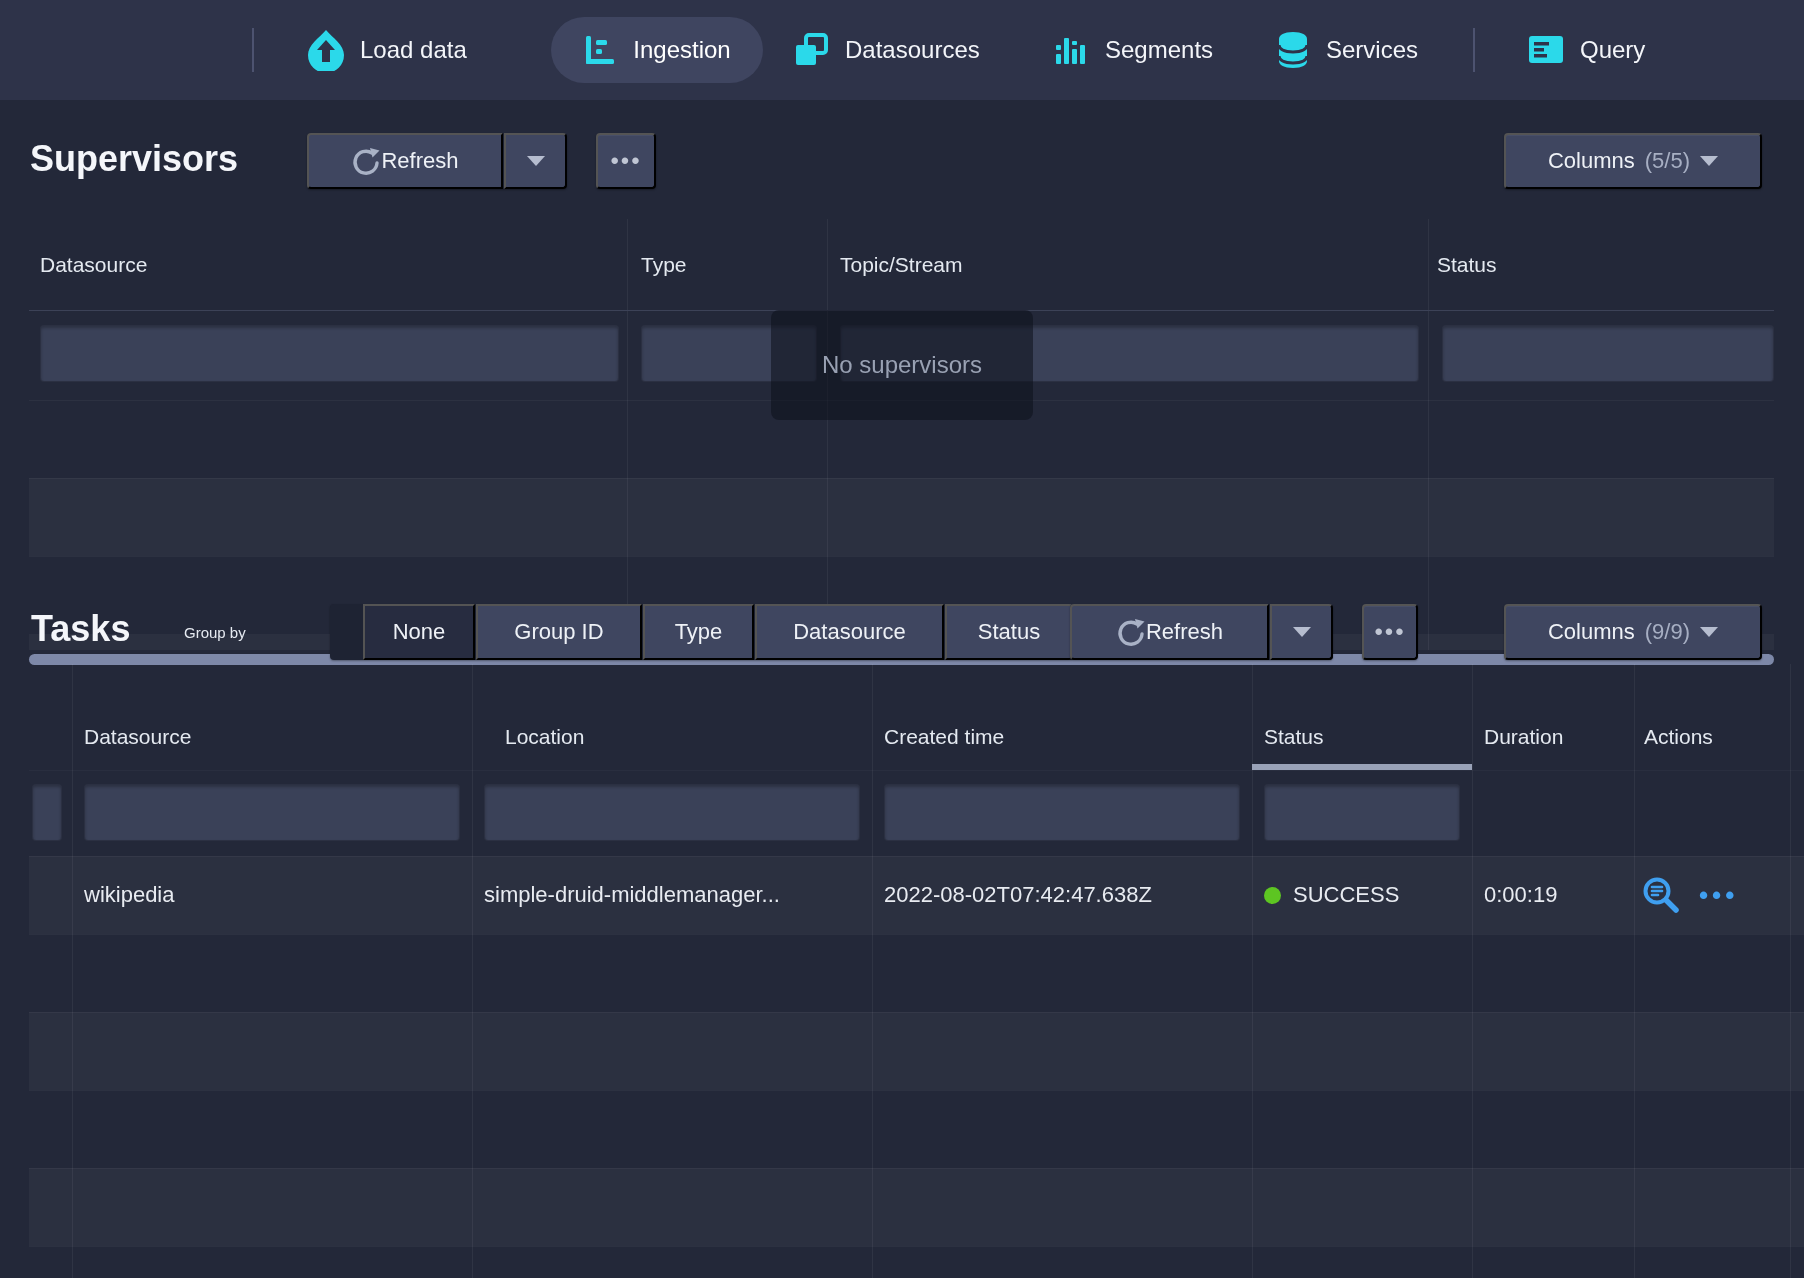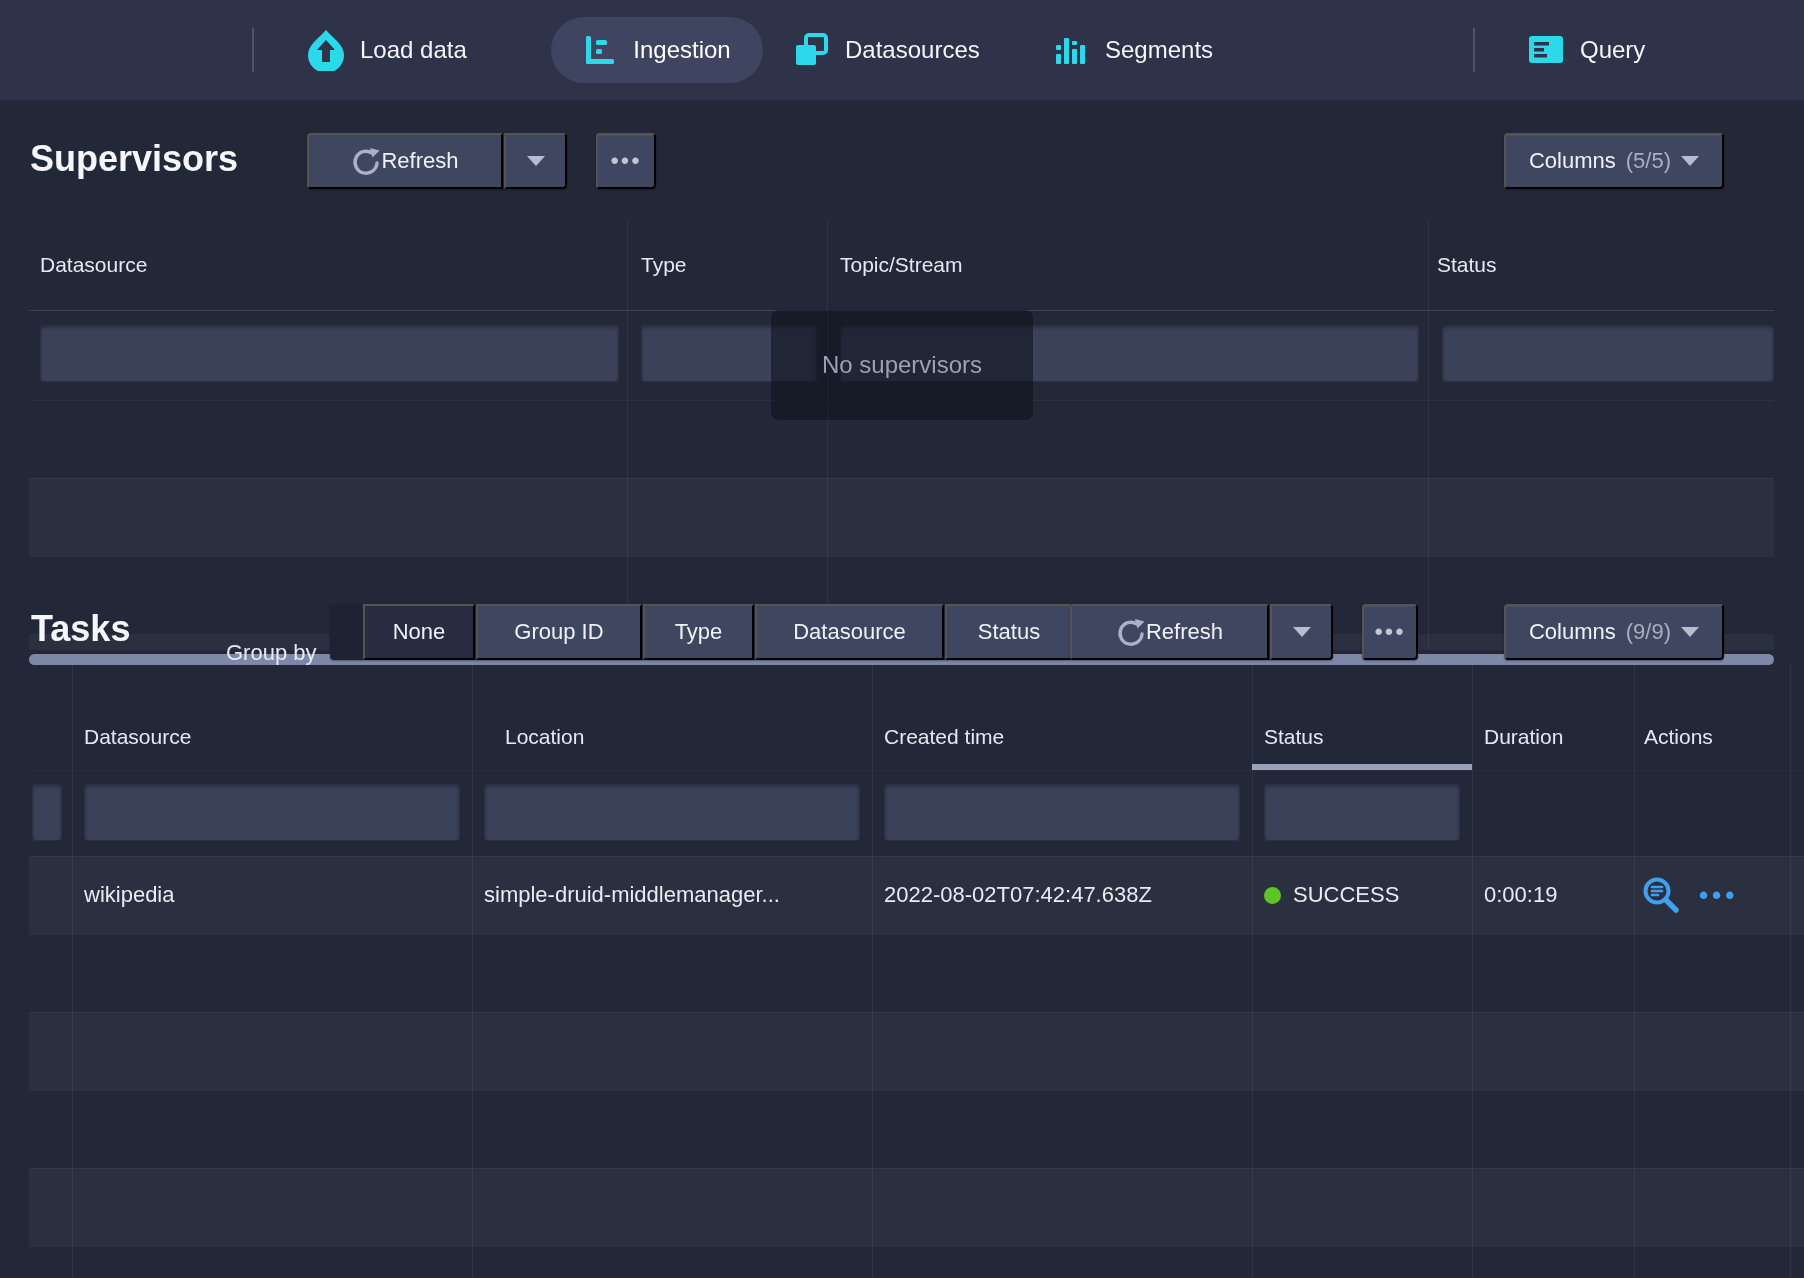--- a/index.html
+++ b/index.html
@@ -26,36 +26,36 @@
          color:#eef1f6; font-size:22px; border-radius:4px; cursor:pointer;
          box-shadow: inset 0 1px 0 rgba(255,255,255,.05), 0 1px 2px rgba(0,0,0,.35); }
   .btn-group { position:absolute; display:flex; gap:1px; background:#1e2333; border-radius:4px;
                box-shadow:0 1px 2px rgba(0,0,0,.35); }
   .btn-group .btn { border-radius:0; box-shadow:none; }
   .btn-group .btn:first-child { border-radius:4px 0 0 4px; }
   .btn-group .btn:last-child { border-radius:0 4px 4px 0; }
   .btn-refresh { width:196px; }
   .btn-caret { width:63px; }
   .btn-more { position:absolute; width:60px; }
-  .btn-columns { position:absolute; width:220px; gap:10px; }
+  .btn-columns { position:absolute; width:258px; gap:10px; }
   .cols-count { color:#a7afc3; }
   .caret { display:inline-block; width:0; height:0; border-left:9px solid transparent;
            border-right:9px solid transparent; border-top:10px solid #b6bdcf; }
   .dots { font-size:24px; letter-spacing:2px; color:#c0c6d4; line-height:1; }
 
   
   .sec-title { position:absolute; font-size:36px; font-weight:600; color:#f4f6fa; }
   .sup-title { left:30px; top:138px; }
   .tasks-title { left:31px; top:608px; }
 
   .sup-refresh-group { left:307px; top:133px; }
   .sup-more { left:596px; top:133px; }
   .sup-columns { left:1504px; top:133px; }
 
-  .groupby-label { position:absolute; left:184px; top:640px; font-size:22px; color:#e6eaf1;margin-left:42px; }
+  .groupby-label { position:absolute; left:184px; top:624px; font-size:15px; color:#e6eaf1; }
   .seg-group { position:absolute; left:330px; top:604px; display:flex; gap:1px; background:#1e2333;
                border-radius:4px; overflow:hidden; box-shadow:0 1px 2px rgba(0,0,0,.35); }
   .seg { height:56px; background:#3f4660; display:flex; align-items:center; justify-content:center;
          color:#eef1f6; font-size:22px; cursor:pointer; }
   .seg.active { background:#272c40; }
   .seg-none{width:112px;margin-left:33px;} .seg-groupid{width:166px;} .seg-type{width:111px;}
   .seg-datasource{width:189px;} .seg-status{width:128px;}
   .tasks-refresh-group { left:1070px; top:604px; }
   .tasks-refresh { width:199px; }
   .tasks-more { left:1362px; top:604px; width:56px; }
@@ -144,20 +144,30 @@
             <rect x="11" y="6" width="5" height="26" rx="1"></rect>
             <rect x="19" y="9" width="5" height="4" rx="1"></rect>
             <rect x="19" y="17" width="5" height="15" rx="1"></rect>
             <rect x="27" y="13" width="5" height="19" rx="1"></rect>
           </g>
         </svg>
       </span>
       <span>Segments</span>
     </div>
 
+    <div class="nav-item nav-services">
+      <span class="icon-btn">
+        <svg width="34" height="40" viewBox="0 0 34 40">
+          <path d="M17 2 C8 2 3 5 3 9 V31 C3 35 8 38 17 38 C26 38 31 35 31 31 V9 C31 5 26 2 17 2 Z" fill="#2bd9ea"></path>
+          <path d="M3 15 C3 19 8 22 17 22 C26 22 31 19 31 15" stroke="#2e3349" stroke-width="3" fill="none"></path>
+          <path d="M3 26 C3 30 8 33 17 33 C26 33 31 30 31 26" stroke="#2e3349" stroke-width="3" fill="none"></path>
+        </svg>
+      </span>
+      <span>Services</span>
+    </div>
 
     <div class="nav-sep sep2"></div>
 
     <div class="nav-item nav-query">
       <span class="icon-btn">
         <svg width="36" height="32" viewBox="0 0 36 32">
           <rect x="1" y="2" width="34" height="27" rx="3" fill="#2bd9ea"></rect>
           <rect x="6" y="8" width="15" height="3.5" fill="#2e3349"></rect>
           <rect x="6" y="14" width="10" height="3.5" fill="#2e3349"></rect>
           <rect x="6" y="20" width="13" height="3.5" fill="#2e3349"></rect>

